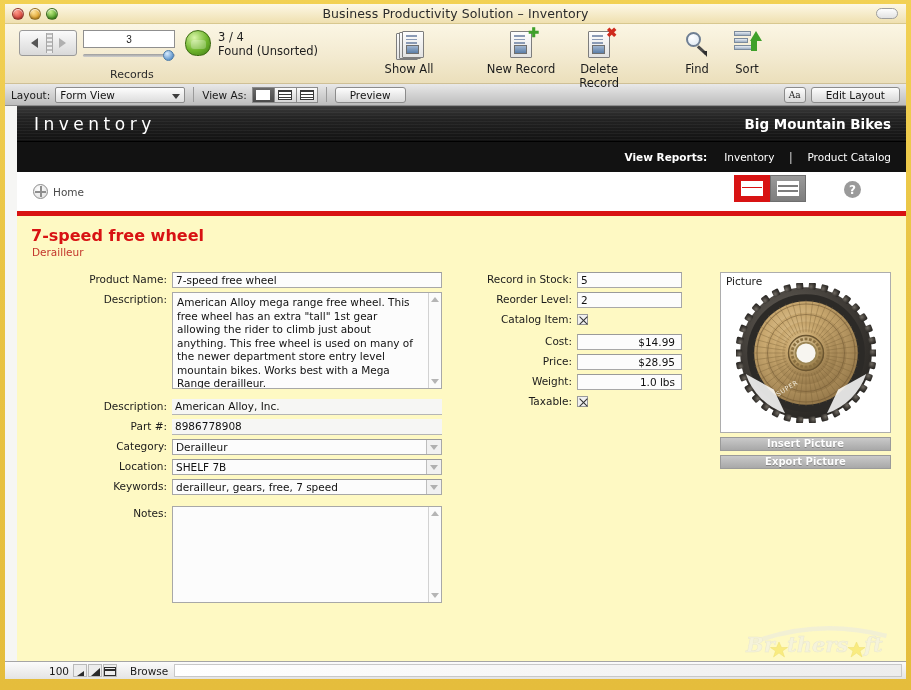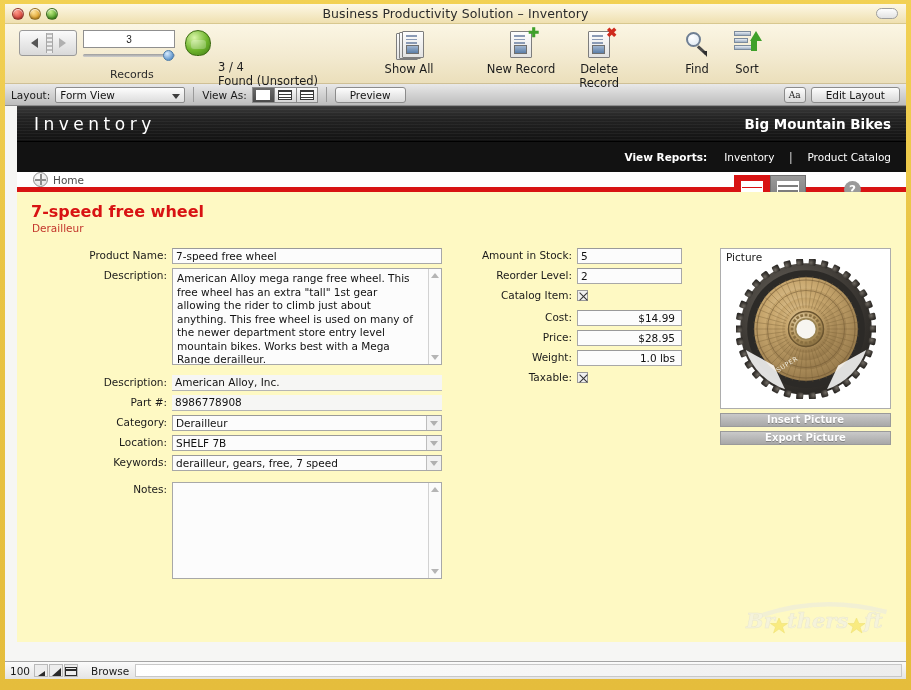--- a/index.html
+++ b/index.html
@@ -97,21 +97,21 @@
     width: 26px; height: 26px; border-radius: 50% 50% 45% 45%;
     background: radial-gradient(circle at 35% 28%, #d8f5a6, #6fb52c 55%, #3d7a14 100%);
     border: 1px solid #3d6c12;
     position: relative;
   }
   .green-book:after {
     content: ""; position: absolute; left: 5px; top: 9px; width: 15px; height: 9px;
     background: rgba(255,255,255,.25); border-radius: 3px;
   }
   .found-txt { margin-left: 7px; font-size: 11.5px; color: #1e1e1e;
-               line-height: 14px; font-family: "DejaVu Sans", sans-serif; margin-top: 30px; }
+               line-height: 14px; font-family: "DejaVu Sans", sans-serif; }
 
   .tb-item {
     width: 78px; text-align: center; margin-top: 4px;
     cursor: default;
   }
   .tb-item .ic { height: 34px; display: flex; align-items: center; justify-content: center; }
   .tb-item .lb { font-size: 11.5px; color: #1c1c1c; font-family: "DejaVu Sans", sans-serif; }
   .spacer-sm { width: 34px; }
   .spacer-md { width: 52px; }
 
@@ -249,21 +249,21 @@
     display: flex; align-items: center; justify-content: flex-end;
     padding-right: 15px; gap: 0;
   }
   .hdr-sub .vr-label { color:#fff; font-size:10.5px; font-weight:bold;
                        font-family:"DejaVu Sans", sans-serif; margin-right: 17px; }
   .hdr-sub a { color:#fff; font-size:10.5px; text-decoration:none;
                font-family:"DejaVu Sans", sans-serif; }
   .hdr-sub .sep { color:#d0d0d0; margin: 0 15px; font-size: 12px; }
 
   .navstrip {
-    height: 20px; background: #fff; position: relative;
+    height: 44px; background: #fff; position: relative;
     display: flex; align-items: center;
     border-bottom: 5px solid #d81313;
   }
   .home-link { display: flex; align-items: center; margin-left: 16px; gap: 5px; }
   .globe {
     width: 15px; height: 15px; border-radius: 50%;
     border: 1.5px solid #8e8e8e; position: relative;
     background: radial-gradient(circle at 40% 35%, #fff, #dcdcdc);
   }
   .globe:before { content:""; position:absolute; left:6px; top:1px; width:1.5px; height:11px; background:#8e8e8e; }
@@ -382,21 +382,21 @@
     opacity: .55;
   }
 
   
   .statusbar {
     height: 18px; display: flex; align-items: center;
     background: linear-gradient(to bottom, #fbfbfb, #e4e4e4);
     border-top: 1px solid #a5a5a5;
     font-size: 10.5px; color: #1a1a1a; font-family: "DejaVu Sans", sans-serif;
   }
-  .zoomval { padding: 0 4px 0 5px; }
+  .zoomval { padding: 0 4px 0 5px; margin-left: 39px; }
   .zbtn { width: 14px; height: 13px; border: 1px solid #b9b9b9; background: #ededed;
           display:flex; align-items:flex-end; justify-content:center; margin-right: 1px; }
   .zt-small { width:0;height:0;border-left:7px solid transparent;border-bottom:5px solid #2b2b2b; }
   .zt-big   { width:0;height:0;border-left:9px solid transparent;border-bottom:8px solid #2b2b2b; }
   .zwin { width: 13px; height: 9px; border: 1.5px solid #2b2b2b; position: relative; }
   .zwin:after { content:""; position:absolute; left:0; right:0; top:1px; height:2px; background:#2b2b2b; }
   .sb-mode { margin-left: 12px; }
   .sb-rest { flex: 1; height: 13px; margin-left: 6px; margin-right: 4px;
              background: linear-gradient(to right, #ffffff, #ededed);
              border: 1px solid #c8c8c8; }
@@ -672,21 +672,21 @@
                 <div class="ar up"></div>
                 <div class="ar dn"></div>
               </div>
             </div>
           </div>
         </div>
 
         <div class="col-mid" style="left:455px;">
 
           <div class="field-row">
-            <div class="fl" style="width:105px;">Amount in Stock:</div>
+            <div class="fl" style="width:105px;">Record in Stock:</div>
             <div class="fi" style="width:105px;">5</div>
           </div>
 
           <div class="field-row">
             <div class="fl" style="width:105px;">Reorder Level:</div>
             <div class="fi" style="width:105px;">2</div>
           </div>
 
           <div class="field-row">
             <div class="fl" style="width:105px;">Catalog Item:</div>

